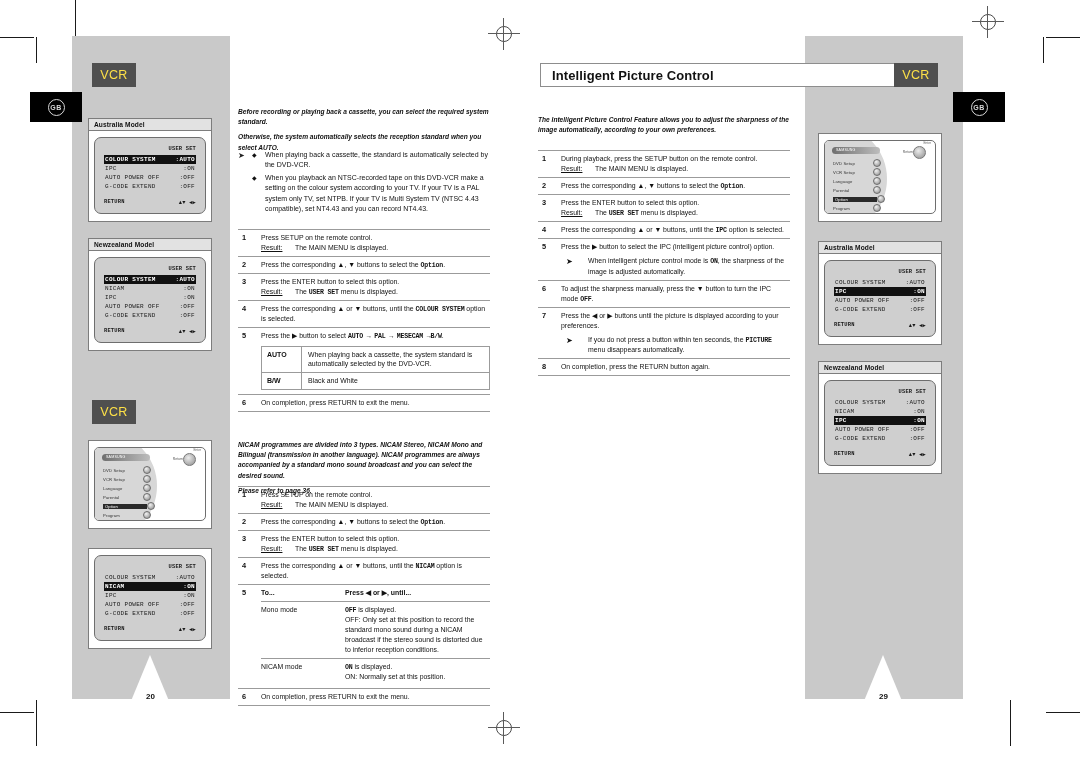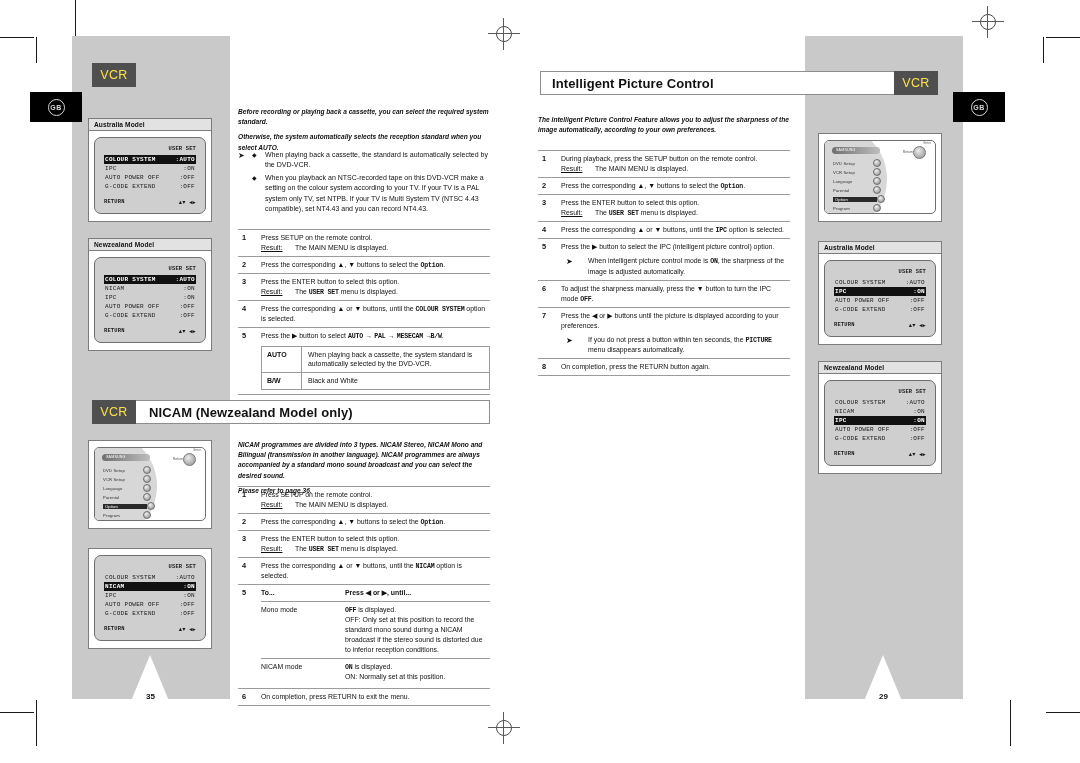--- a/index.html
+++ b/index.html
@@ -305,21 +305,20 @@
         <div class="tv-foot">
           <span>RETURN</span>
           <span>▲▼ ◀▶</span>
         </div>
       </div>
     </div>
   </div>
 
   <div class="sec" style="left:92px;top:400px;width:398px;">
     <div class="vcr">VCR</div>
-    <div class="bar">NICAM (Newzealand Model only)</div>
   </div>
 
   <div class="intro" style="left:238px;top:440px;width:252px;">
     <p>NICAM programmes are divided into 3 types. NICAM Stereo, NICAM Mono and Bilingual (transmission in another language). NICAM programmes are always accompanied by a standard mono sound broadcast and you can select the desired sound.</p>
     <p>Please refer to page 36.</p>
   </div>
 
   <div class="steps" style="left:238px;top:486px;width:252px;">
     <div class="row first">
       <div class="num">1</div>
@@ -442,21 +441,21 @@
             <span class="v">:OFF</span>
           </div>
         <div class="tv-foot">
           <span>RETURN</span>
           <span>▲▼ ◀▶</span>
         </div>
       </div>
     </div>
   </div>
 
-  <div class="sec right" style="left:540px;top:71px;width:398px;">
+  <div class="sec right" style="left:540px;top:63px;width:398px;">
     <div class="bar">Intelligent Picture Control</div>
     <div class="vcr">VCR</div>
   </div>
 
   <div class="intro" style="left:538px;top:115px;width:252px;">
     <p>The Intelligent Picture Control Feature allows you to adjust the sharpness of the image automatically, according to your own preferences.</p>
   </div>
 
   <div class="steps" style="left:538px;top:150px;width:252px;">
     <div class="row first">
@@ -612,18 +611,18 @@
           </div>
         <div class="tv-foot">
           <span>RETURN</span>
           <span>▲▼ ◀▶</span>
         </div>
       </div>
     </div>
   </div>
 
   <div class="pagetri" style="left:131px;top:655px;"></div>
-  <div class="pagenum" style="left:146px;top:692px;">35</div>
+  <div class="pagenum" style="left:146px;top:692px;">20</div>
 
   <div class="pagetri" style="left:864px;top:655px;"></div>
   <div class="pagenum" style="left:879px;top:692px;">29</div>
 
 </div>
 
 </body></html>

